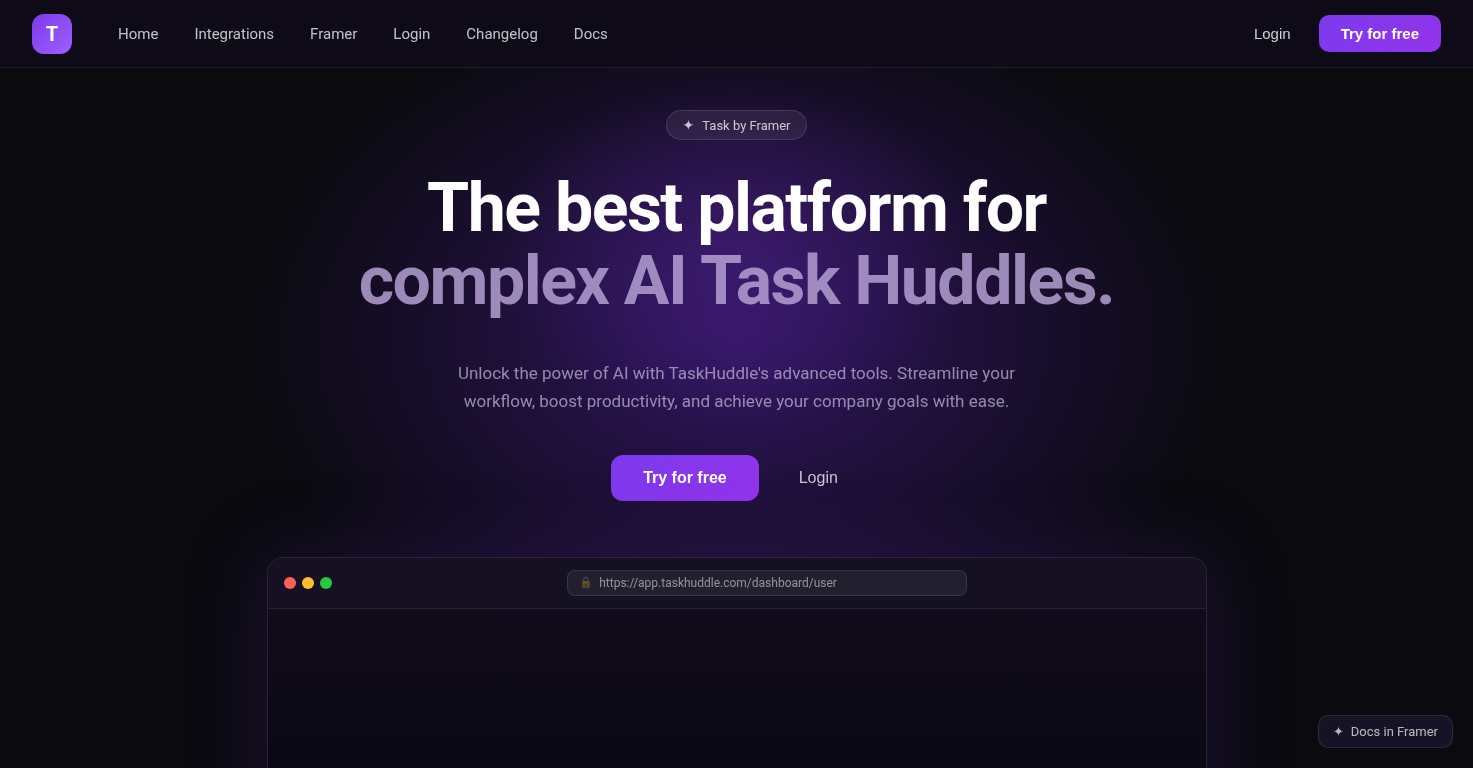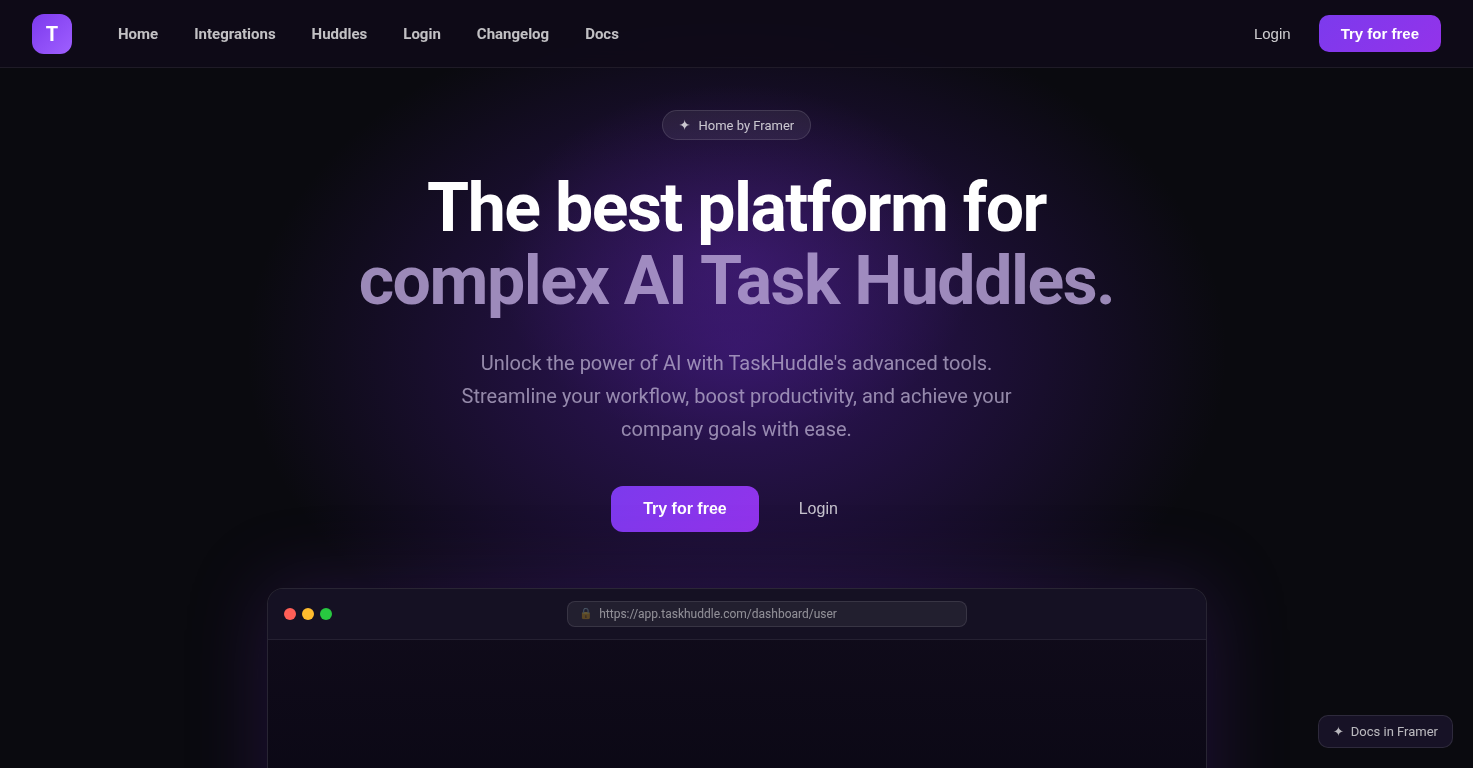--- a/index.html
+++ b/index.html
@@ -63,21 +63,20 @@
     }
 
     .nav-link {
       color: rgba(255,255,255,0.75);
       text-decoration: none;
       font-size: 15px;
       padding: 8px 14px;
       border-radius: 8px;
       transition: background 0.2s, color 0.2s;
       cursor: pointer;
-      font-weight: bold;
     }
 
     .nav-actions {
       display: flex;
       align-items: center;
       gap: 16px;
     }
 
     .btn-login-nav {
       color: rgba(255,255,255,0.8);
@@ -128,36 +127,36 @@
       font-size: 14px;
     }
 
     
     .hero-title {
       text-align: center;
       font-size: 68px;
       font-weight: 700;
       line-height: 1.08;
       letter-spacing: -1.5px;
-      margin-bottom: 28px;
+      margin-bottom: 40px;
       max-width: 900px;
     }
 
     .hero-title .line1 {
       color: #fff;
     }
 
     .hero-title .line2 {
       color: rgba(180, 160, 210, 0.85);
     }
 
     
     .hero-subtitle {
       text-align: center;
-      font-size: 20px;
+      font-size: 17px;
       color: rgba(200,190,220,0.7);
       line-height: 1.65;
       max-width: 580px;
       margin-bottom: 40px;
     }
 
     
     .cta-row {
       display: flex;
       align-items: center;
@@ -267,36 +266,36 @@
 </head>
 <body>
 
 <nav>
   <div class="nav-logo">
     <span>T</span>
   </div>
   <div class="nav-links">
     <a class="nav-link">Home</a>
     <a class="nav-link">Integrations</a>
-    <a class="nav-link">Huddles</a>
+    <a class="nav-link">Framer</a>
     <a class="nav-link">Login</a>
     <a class="nav-link">Changelog</a>
     <a class="nav-link">Docs</a>
   </div>
   <div class="nav-actions">
     <button class="btn-login-nav">Login</button>
     <button class="btn-try-nav">Try for free</button>
   </div>
 </nav>
 
 <main>
 
   <div class="badge">
     <span class="badge-icon">✦</span>
-    <span>Home by Framer</span>
+    <span>Task by Framer</span>
   </div>
 
   <h1 class="hero-title">
     <div class="line1">The best platform for</div>
     <div class="line2">complex AI Task Huddles.</div>
   </h1>
 
   <p class="hero-subtitle">Unlock the power of AI with TaskHuddle's advanced tools. Streamline your workflow, boost productivity, and achieve your company goals with ease.</p>
 
   <div class="cta-row">

